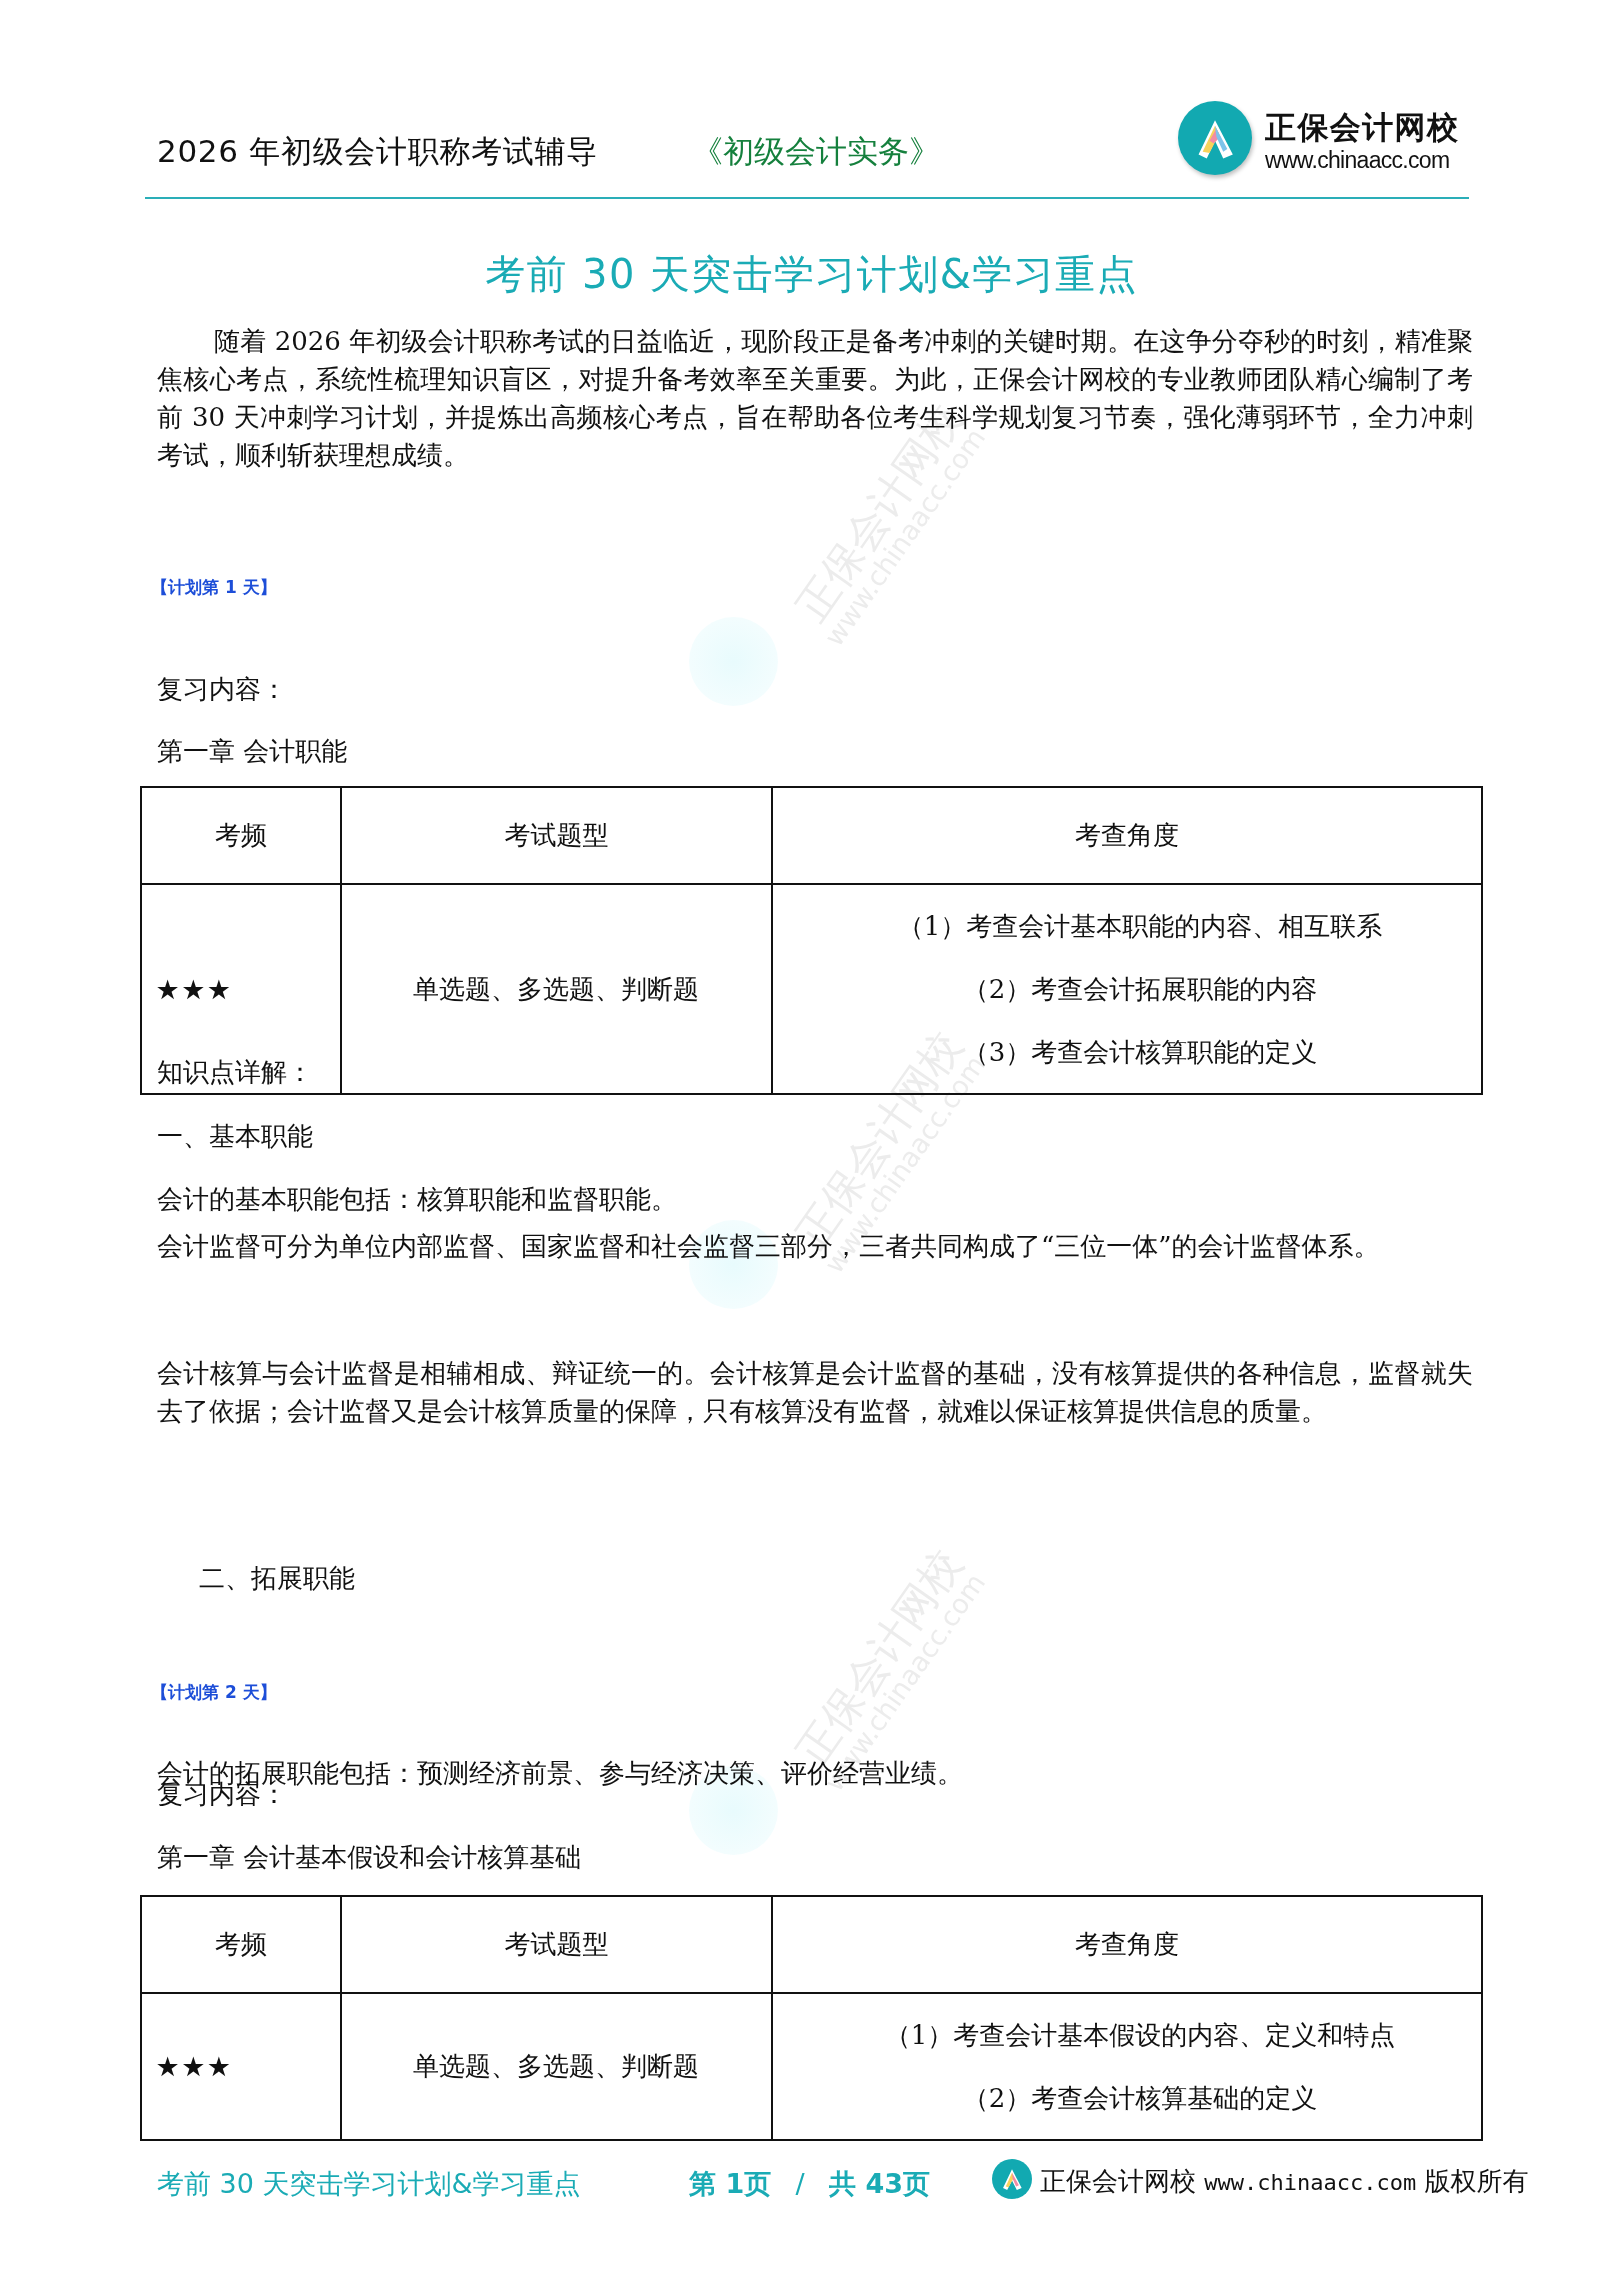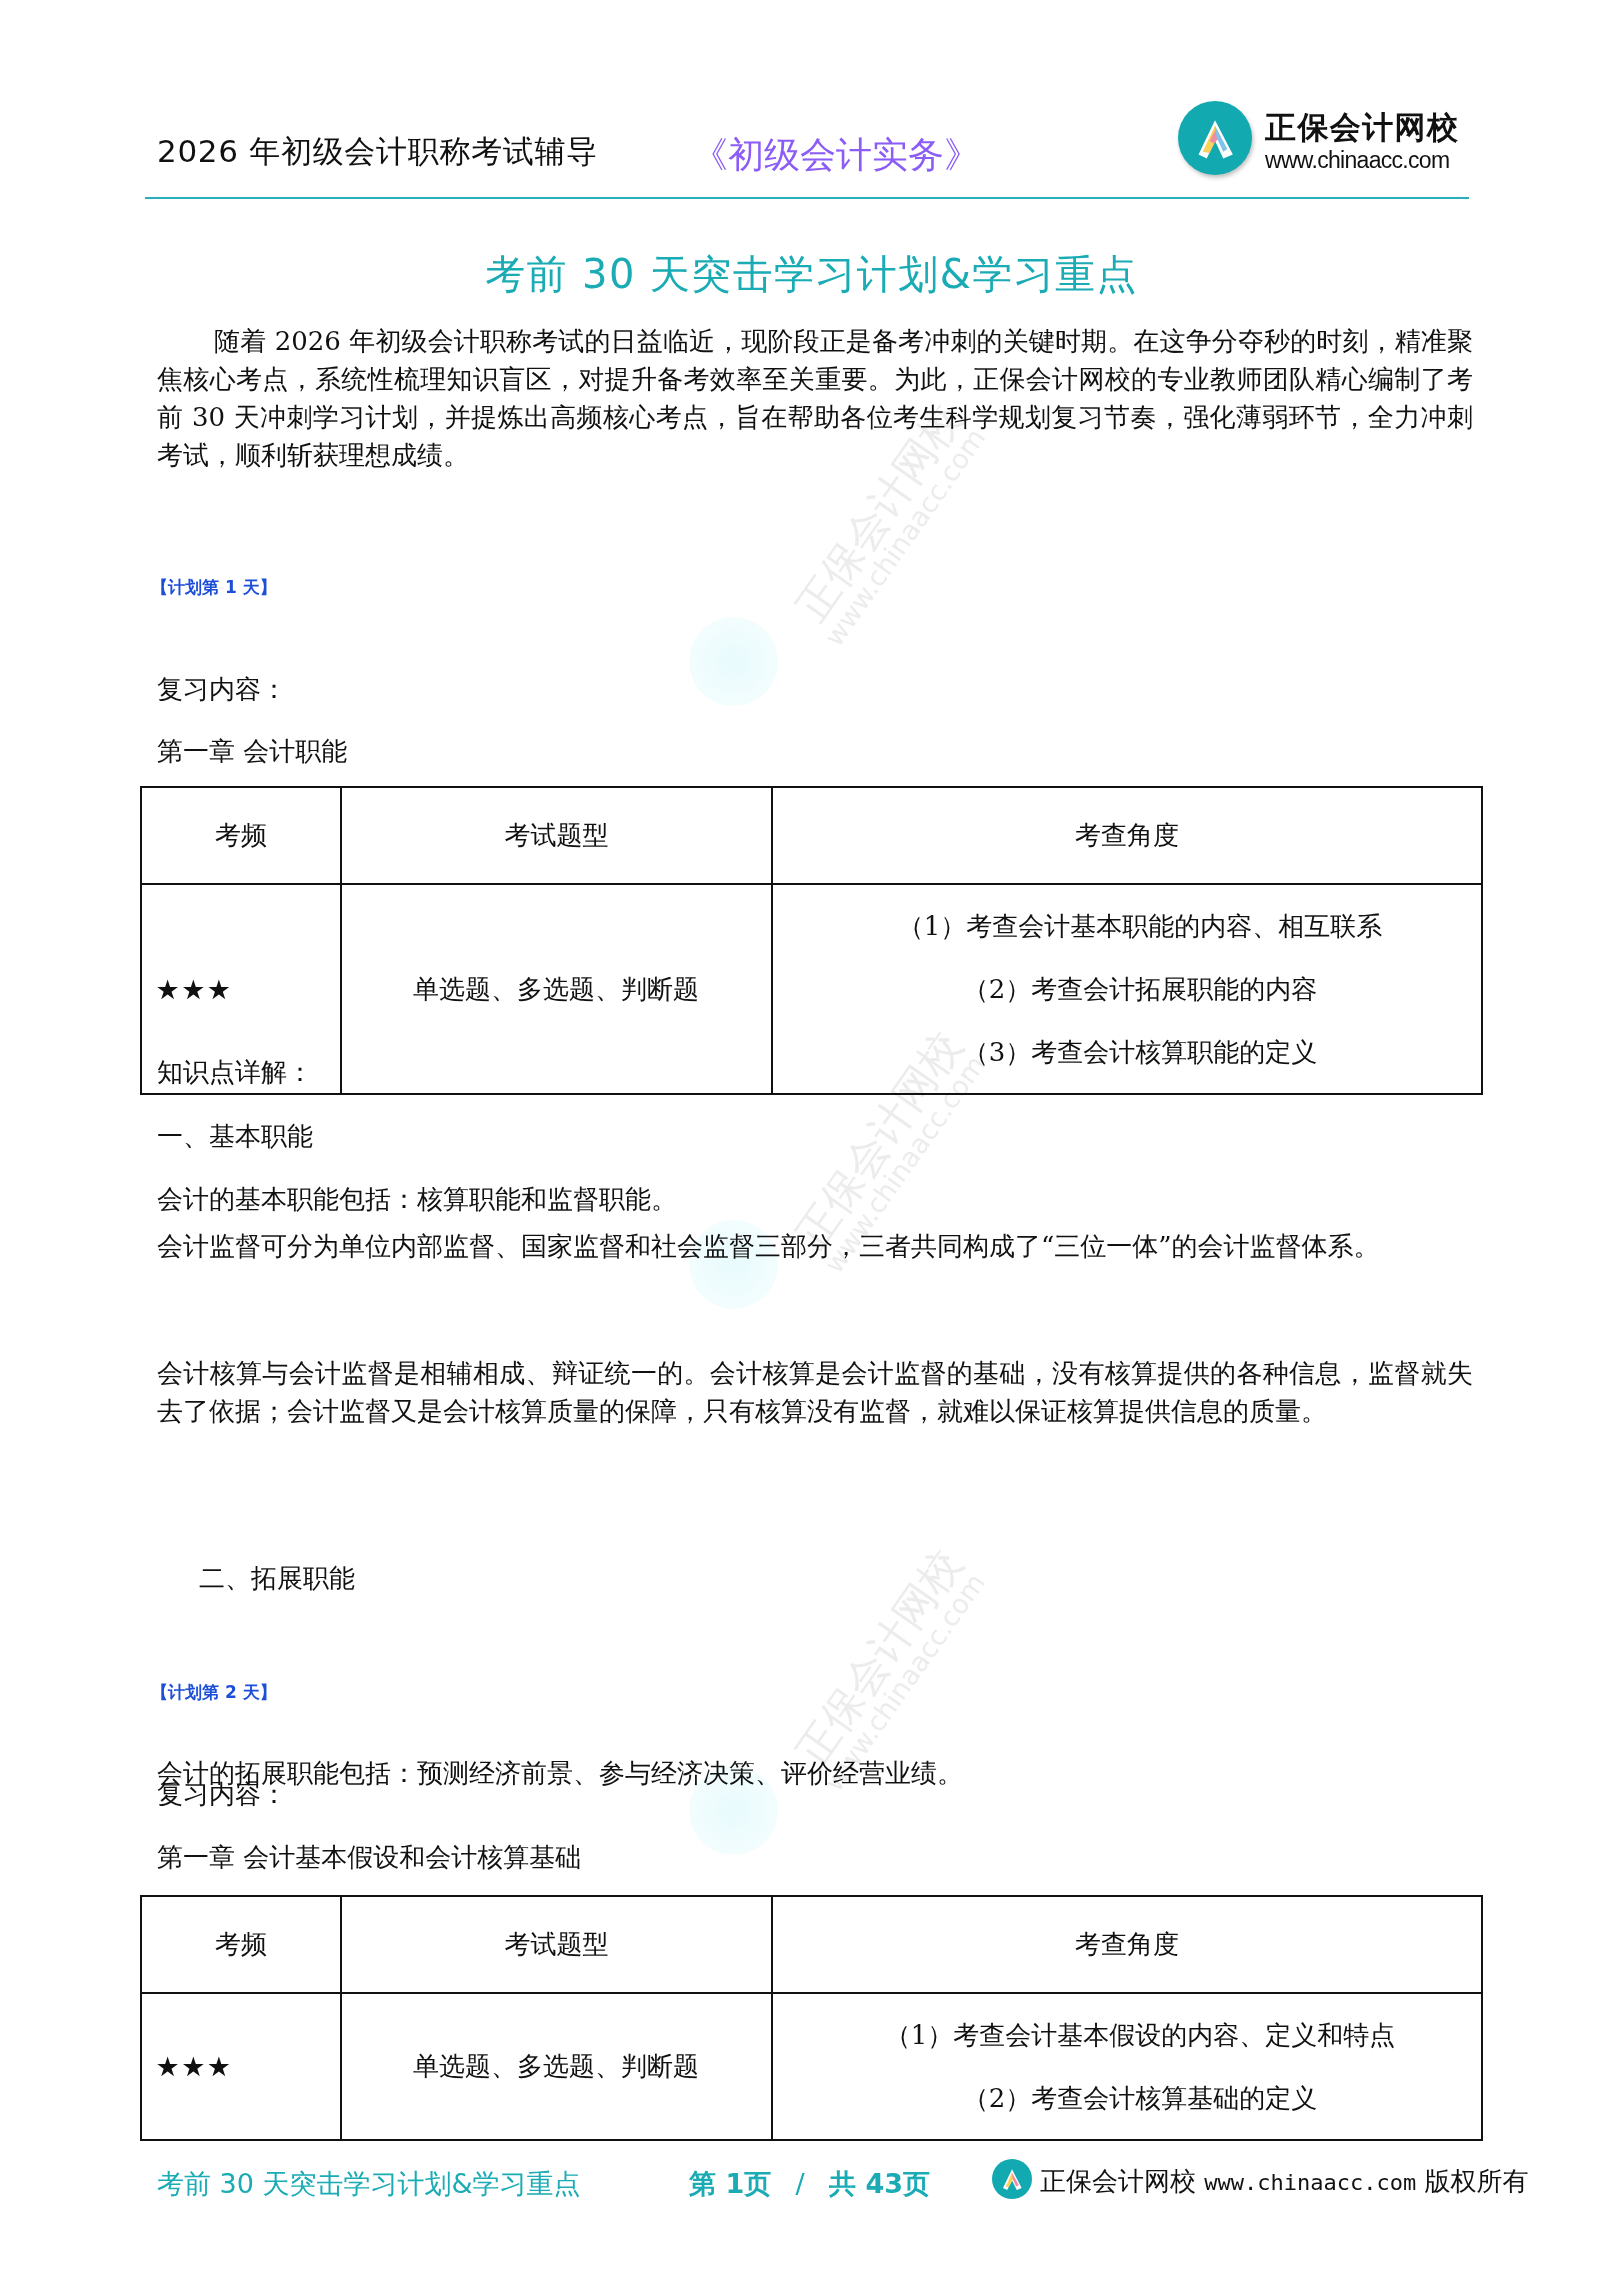--- a/index.html
+++ b/index.html
@@ -10,21 +10,21 @@
   }
   
   .hdr-left {
     position: absolute; left: 157px; top: 131px;
     font-family: "DejaVu Sans", "Liberation Sans", sans-serif;
     font-size: 31px; color: #111; letter-spacing: 0.7px;
   }
   .hdr-mid {
     position: absolute; left: 692px; top: 131px;
     font-family: Liberation Sans, sans-serif;
-    font-size: 36px; color: #8b5cf6;
+    font-size: 31px; color: #15803d;
   }
   .hdr-logo { position: absolute; left: 1178px; top: 101px; width: 300px; height: 82px; }
   .logo-circle {
     position: absolute; left: 0; top: 0; width: 74px; height: 74px; border-radius: 50%;
     background: #12a9b1; box-shadow: 1.4px 2.7px 4.1px rgba(0,0,0,0.25);
   }
   .logo-name {
     position: absolute; left: 87px; top: 5.5px;
     font-family: "DejaVu Sans", "Liberation Sans", sans-serif;
     font-size: 31px; color: #111; letter-spacing: 1.4px; font-weight: bold;

